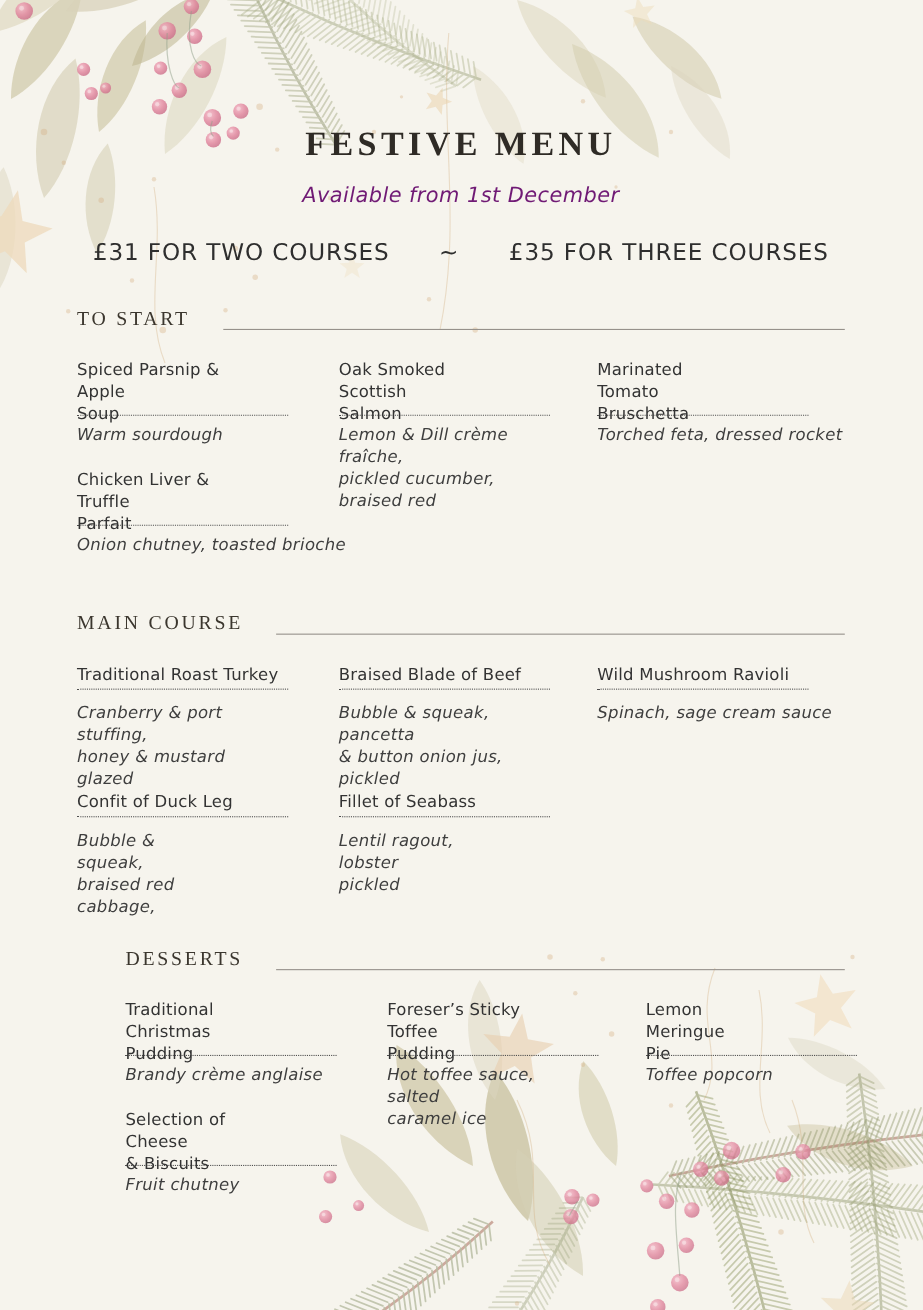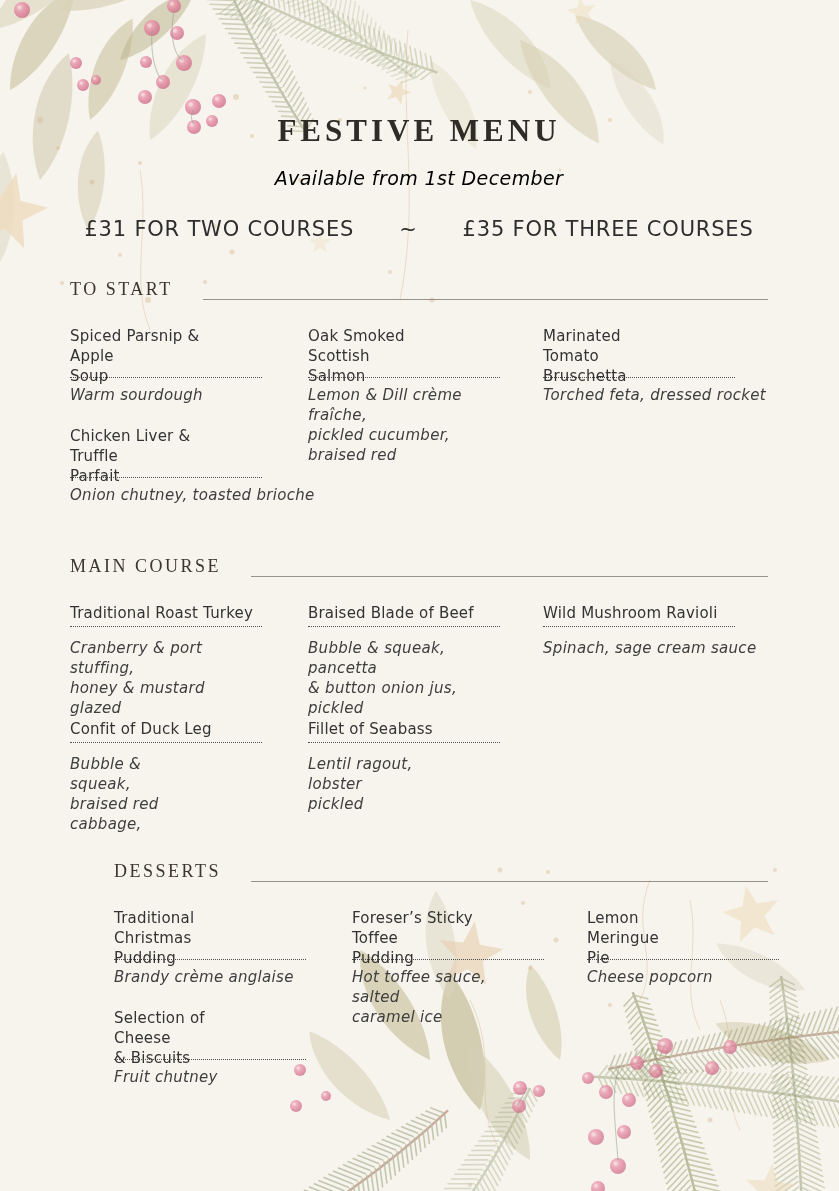--- a/index.html
+++ b/index.html
@@ -11,21 +11,21 @@
     background:var(--bg);color:var(--text);
     font-family:"DejaVu Sans","Liberation Sans",sans-serif;
   }
   #deco{position:absolute;inset:0;width:839px;height:1191px;pointer-events:none;}
   main{position:relative;padding:112px 71px 0 70px;}
   .hdr{text-align:center;}
   .title{
     margin:0;font-family:"Liberation Serif","DejaVu Serif",serif;
     font-size:31px;line-height:38px;font-weight:600;letter-spacing:4px;color:var(--heading);
   }
-  .subtitle{margin-top:16px;font-size:19px;line-height:24px;font-style:italic;color:#000000;letter-spacing:.4px;}
+  .subtitle{margin-top:16px;font-size:19px;line-height:24px;font-style:italic;color:#701a75;letter-spacing:.4px;}
   .price-line{
     margin-top:26px;font-size:21px;line-height:26px;color:#2e2e2e;letter-spacing:.8px;
     display:flex;justify-content:center;gap:45px;
   }
   .menu-section{margin:0;}
   .sec-s0{margin-top:36px;}
   .sec-s1{margin-top:50px;}
   .sec-s2{margin-top:26px;margin-left:44px;}
   .sec-head{display:flex;align-items:flex-end;}
   .sec-title{
@@ -1132,20 +1132,20 @@
           </div>
           <div class="col">
             <div class="dish overlap">
               <div class="dish-name">
                 <div class="nl">Lemon</div>
                 <div class="nl">Meringue</div>
                 <div class="nl">Pie</div>
               </div>
               <div class="dots"></div>
               <div class="dish-desc">
-                <div class="dl">Cheese popcorn</div>
+                <div class="dl">Toffee popcorn</div>
               </div>
             </div>
           </div>
         </div>
       </section>
     </div>
 </main>
 
 </body></html>

